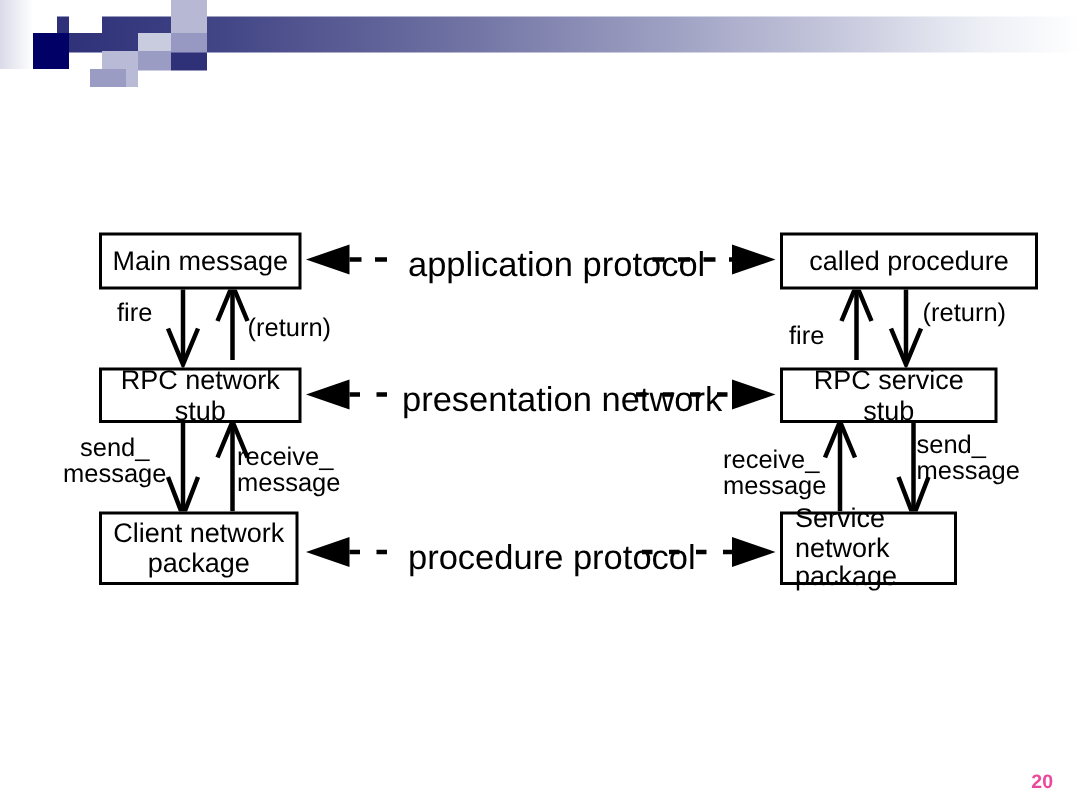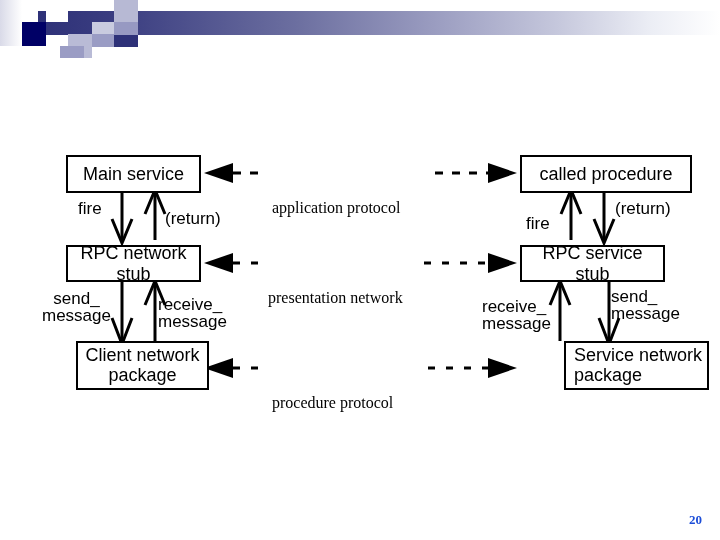--- a/index.html
+++ b/index.html
@@ -66,36 +66,35 @@
   .edge-label {
     position: absolute;
     font-size: 17px;
     color: #000000;
     line-height: 1.0;
     white-space: pre-line;
     font-family: "Liberation Sans", sans-serif;
   }
   .proto-label {
     position: absolute;
-    font-size: 16px;
+    font-size: 23px;
     color: #000000;
-    font-family: Liberation Serif, serif;
+    font-family: Liberation Sans, sans-serif;
     white-space: nowrap;
-    margin-top: 36px;
   }
 
   
   #page-number {
     position: absolute;
     right: 18px;
     bottom: 12px;
     font-size: 13px;
     font-weight: bold;
-    color: #1d4ed8;
-    font-family: Liberation Serif, serif;
+    color: #ec4899;
+    font-family: Liberation Sans, sans-serif;
   }
 </style>
 </head>
 <body>
 
 <div id="header-decoration">
   <div class="deco-bar" style="background:linear-gradient(to right,#2e3178 0%,#3b3e81 12%,#6c6fa0 38%,#9a9cc0 58%,#c5c7dc 76%,#eceef5 90%,#ffffff 100%);"></div>
 
   <div class="deco-sq" style="left:0px;  top:0px;  width:22px; height:46px; background:linear-gradient(to right,#d9dae8,#ffffff);"></div>
   <div class="deco-sq" style="left:22px; top:22px; width:24px; height:24px; background:#000066;"></div>
@@ -175,41 +174,41 @@
       <line x1="233" y1="368" x2="265" y2="368" stroke="#000" stroke-width="3" stroke-dasharray="7 11"></line>
     </g>
     <g>
       <line x1="428" y1="368" x2="488" y2="368" stroke="#000" stroke-width="3" stroke-dasharray="7 11"></line>
       <polygon points="517,368 488,358 488,378" fill="#000"></polygon>
     </g>
   </svg>
 </div>
 
 <div class="node-box" style="left:66px; top:155px; width:135px; height:38px;">
-  <span class="node-label">Main service</span>
+  <span class="node-label">Main message</span>
 </div>
 
 <div class="node-box" style="left:66px; top:245px; width:135px; height:37px;">
   <span class="node-label">RPC network stub</span>
 </div>
 
-<div class="node-box two-line" style="left:76px; top:341px; width:133px; height:49px;">
+<div class="node-box two-line" style="left:66px; top:341px; width:133px; height:49px;">
   <span class="node-label">Client network
 package</span>
 </div>
 
 <div class="node-box" style="left:520px; top:155px; width:172px; height:38px;">
   <span class="node-label">called procedure</span>
 </div>
 
 <div class="node-box" style="left:520px; top:245px; width:145px; height:37px;">
   <span class="node-label">RPC service stub</span>
 </div>
 
-<div class="node-box two-line" style="left:520px; top:341px; width:145px; height:49px; justify-content:flex-start; text-align:left;margin-left:44px;">
+<div class="node-box two-line" style="left:520px; top:341px; width:118px; height:49px; justify-content:flex-start; text-align:left;">
   <span class="node-label" style="padding-left:8px;">Service network
 package</span>
 </div>
 
 <div class="proto-label" style="left:272px; top:163px;">application protocol</div>
 
 <div class="proto-label" style="left:268px; top:253px;">presentation network</div>
 
 <div class="proto-label" style="left:272px; top:358px;">procedure protocol</div>
 

